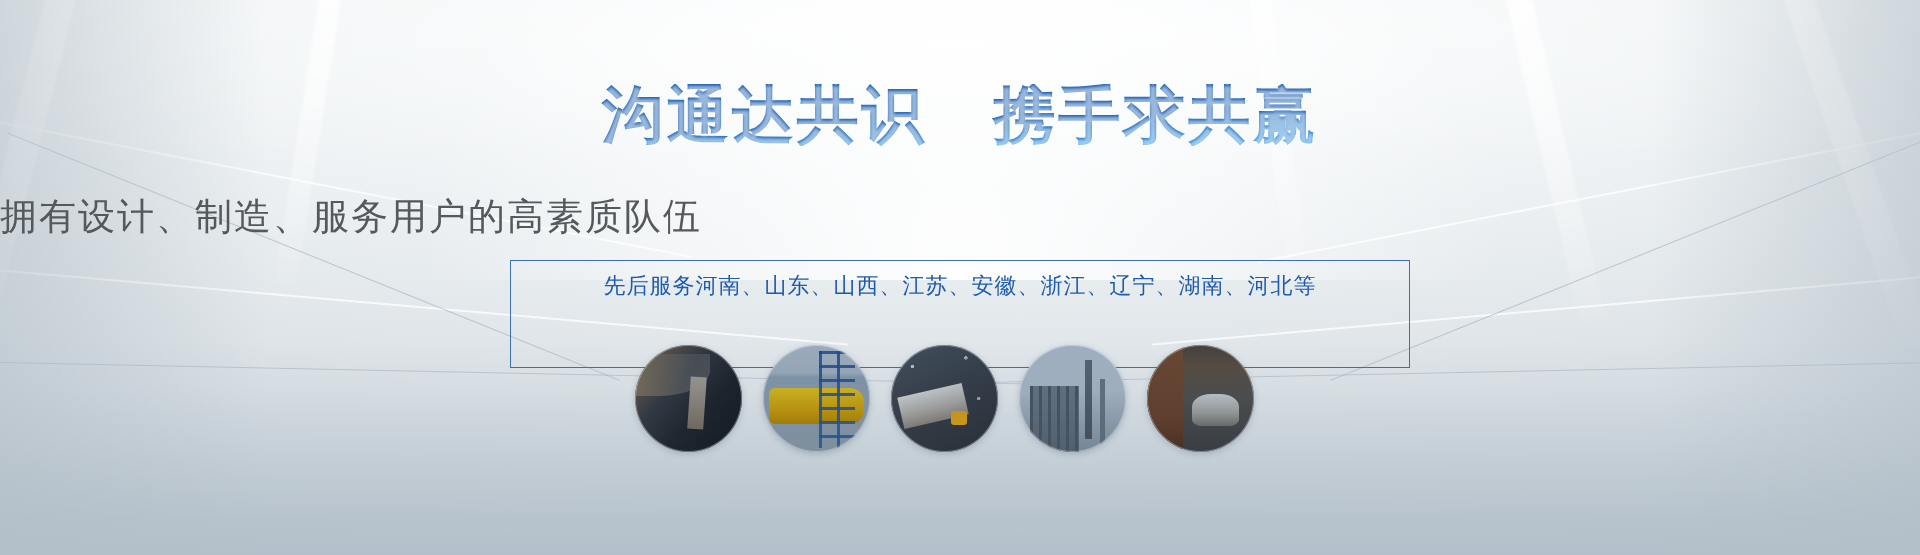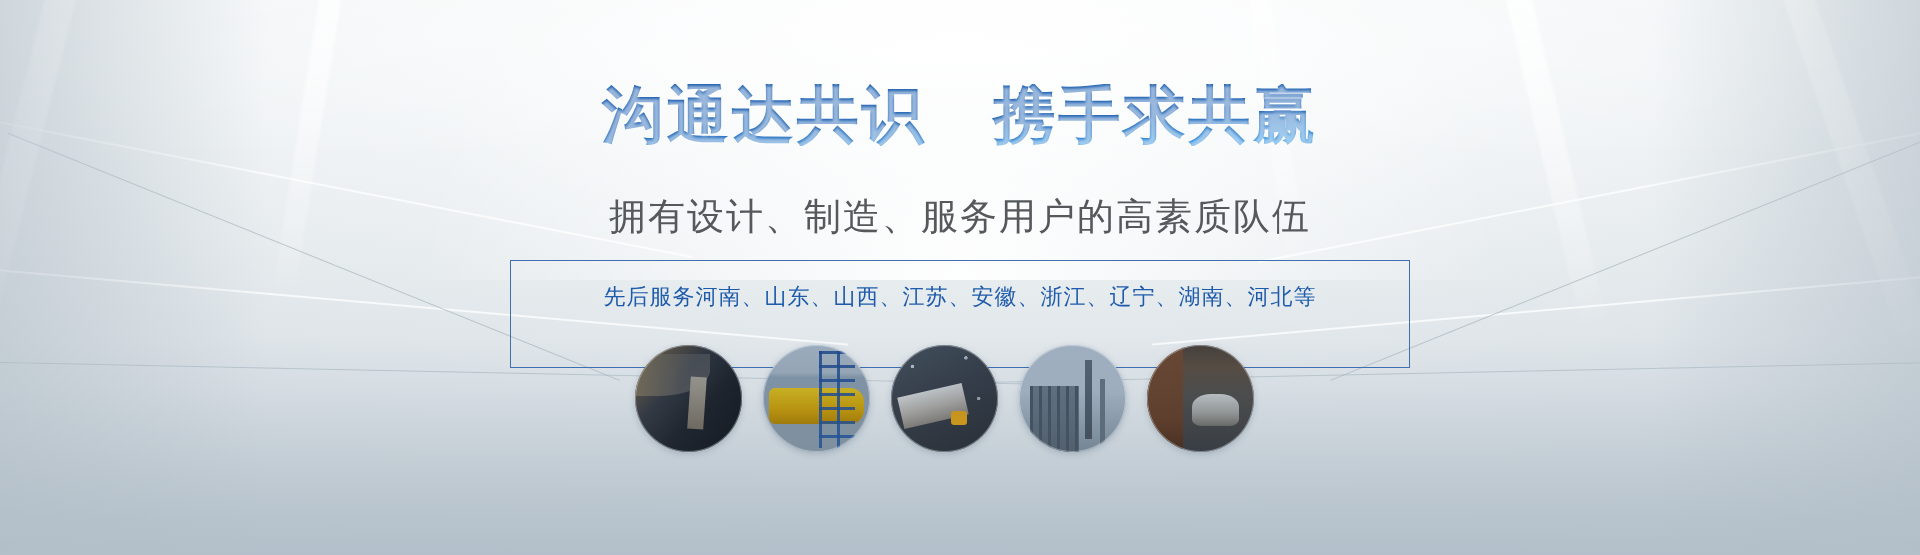--- a/index.html
+++ b/index.html
@@ -88,42 +88,42 @@
     -webkit-text-fill-color: transparent;
     text-shadow: 0 2px 3px rgba(255,255,255,.55);
     white-space: nowrap;
   }
   .title .gap { display: inline-block; width: 26px; }
 
   .subtitle {
     position: absolute;
     top: 198px;
     left: 0; right: 0;
-    text-align: center;
+    text-align: left;
     font-size: 37px;
     line-height: 1;
     letter-spacing: 2px;
     color: #55595c;
     white-space: nowrap;
   }
 
   .info-box {
     position: absolute;
     left: 50%;
     top: 260px;
     width: 900px;
     margin-left: -450px;
     height: 108px;
     border: 1px solid #3e6fb0;
     box-sizing: border-box;
   }
   .info-lines {
     position: absolute;
     left: 0; right: 0;
-    top: 280px;
+    top: 269px;
     text-align: center;
   }
   .info-line {
     font-size: 22px;
     line-height: 34px;
     letter-spacing: 1px;
     color: #1f5bab;
     white-space: nowrap;
   }
 

